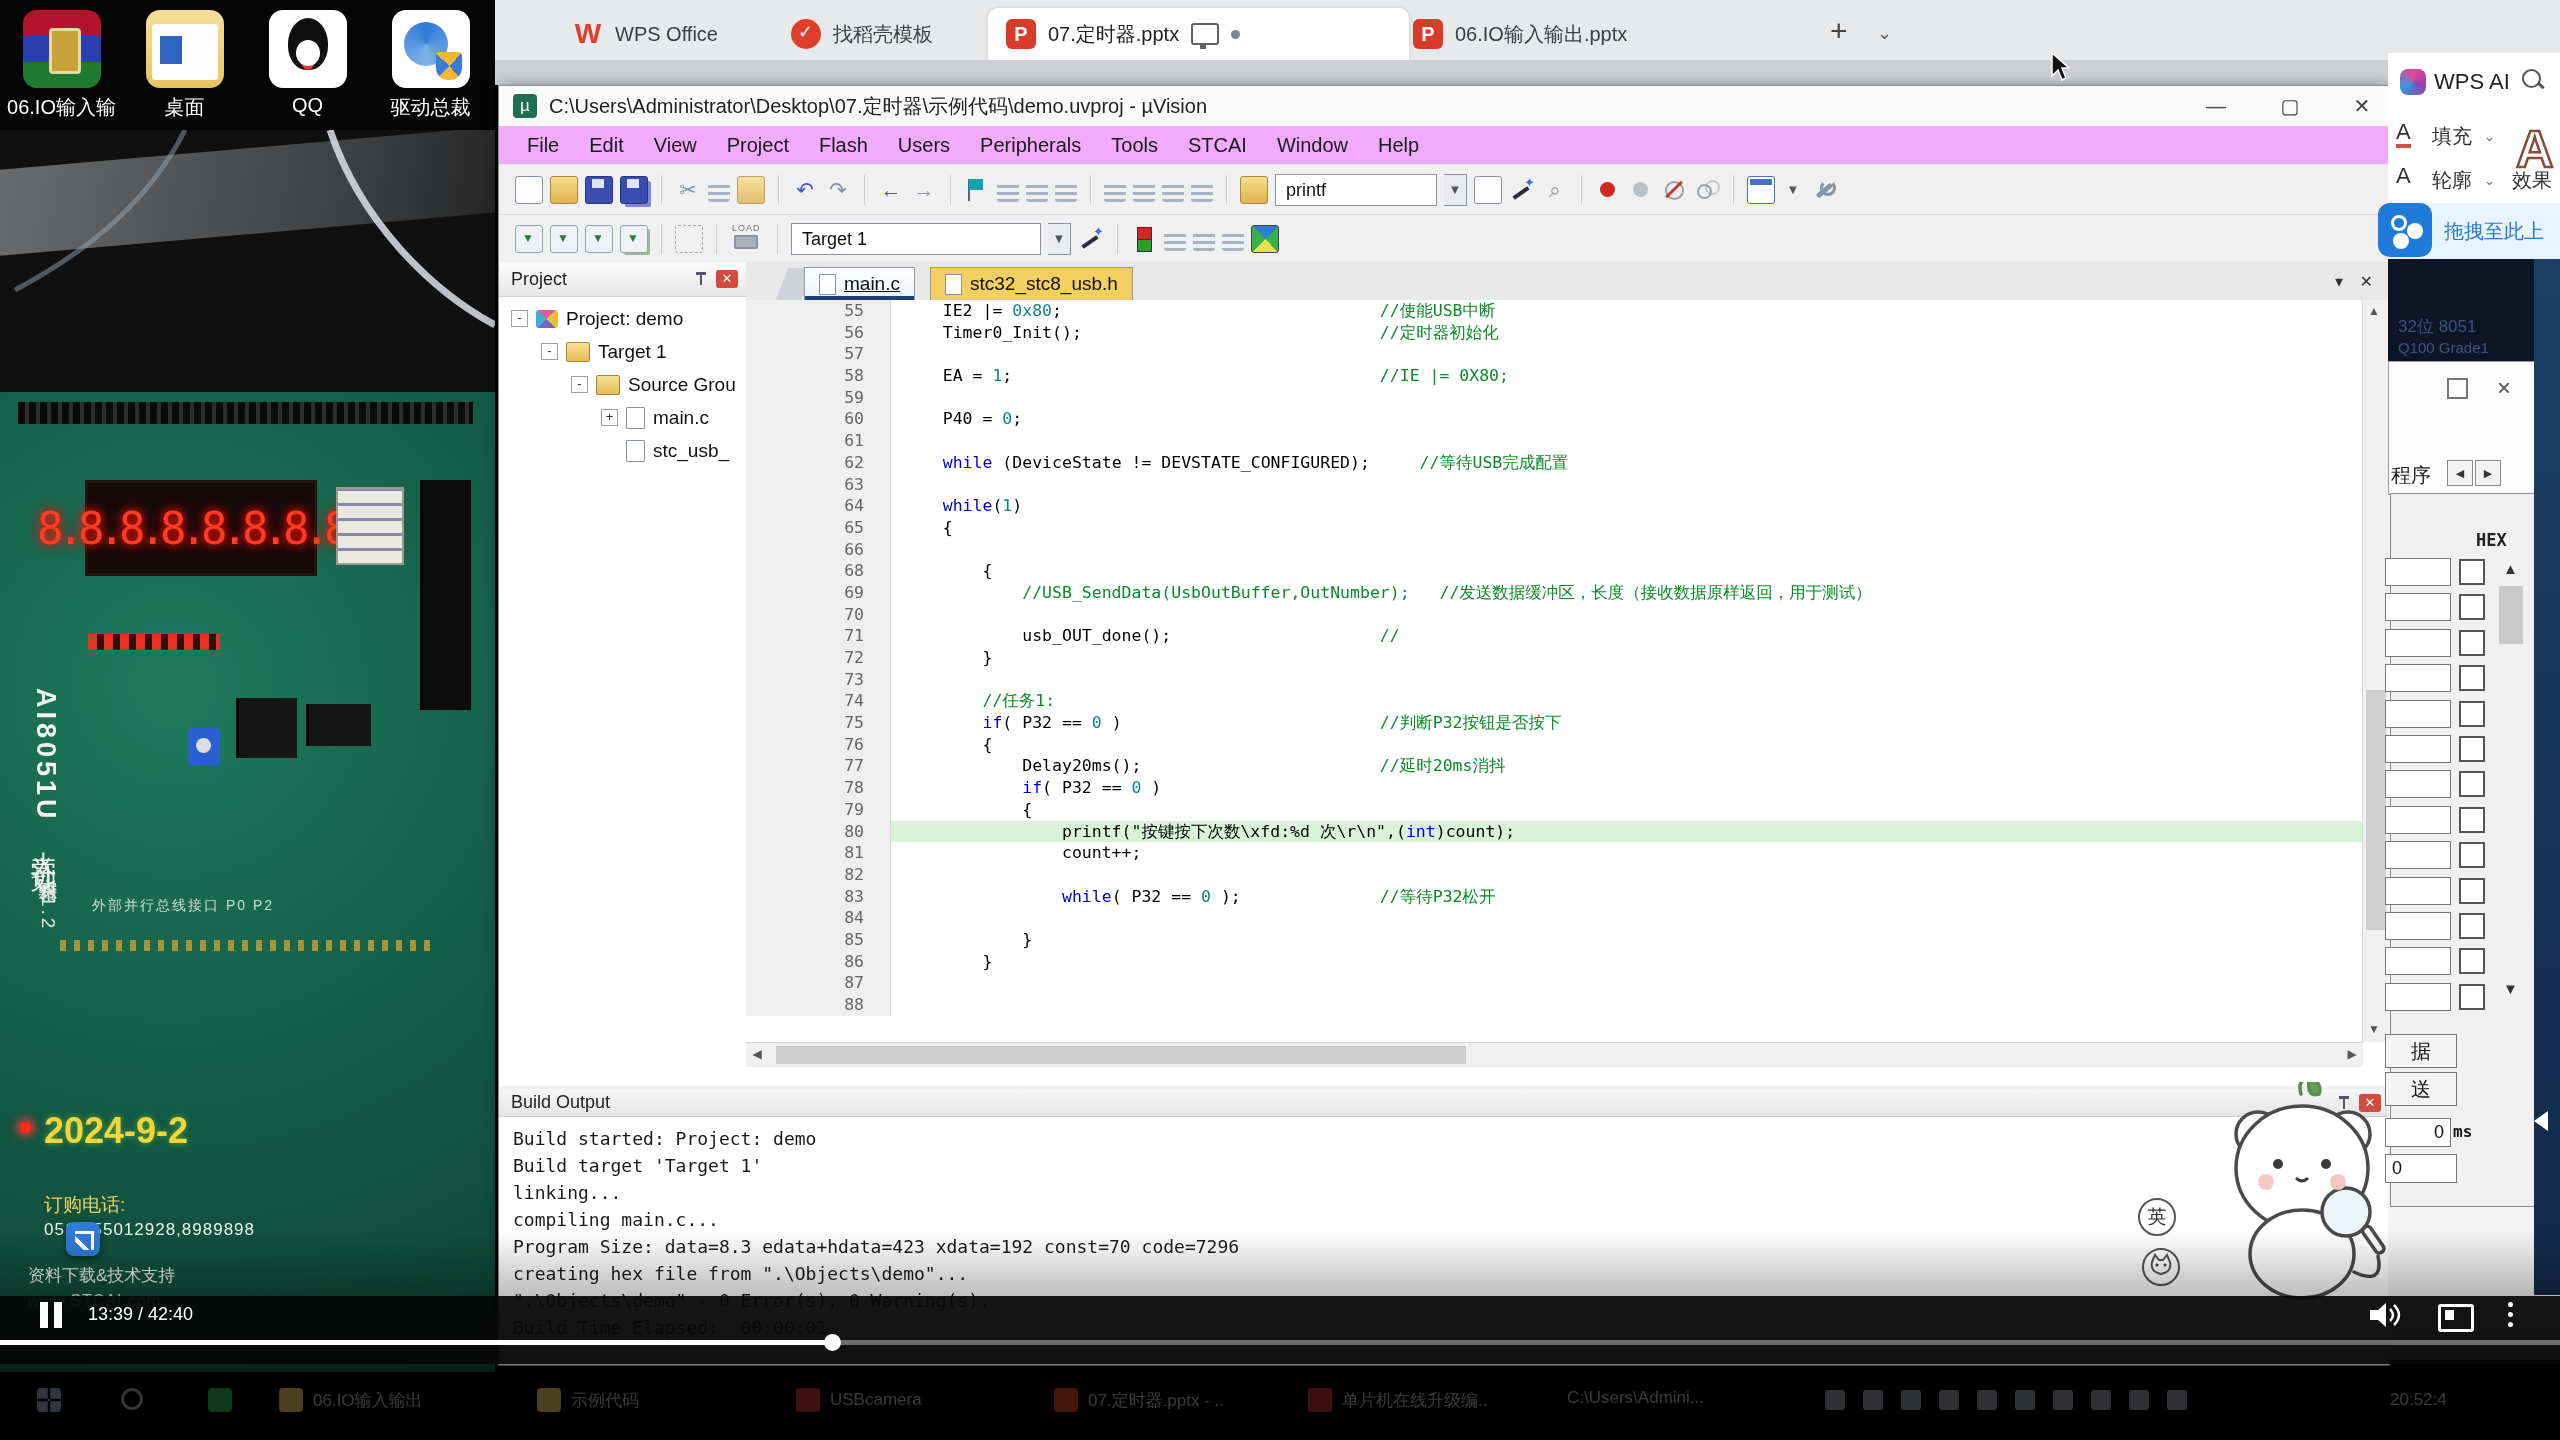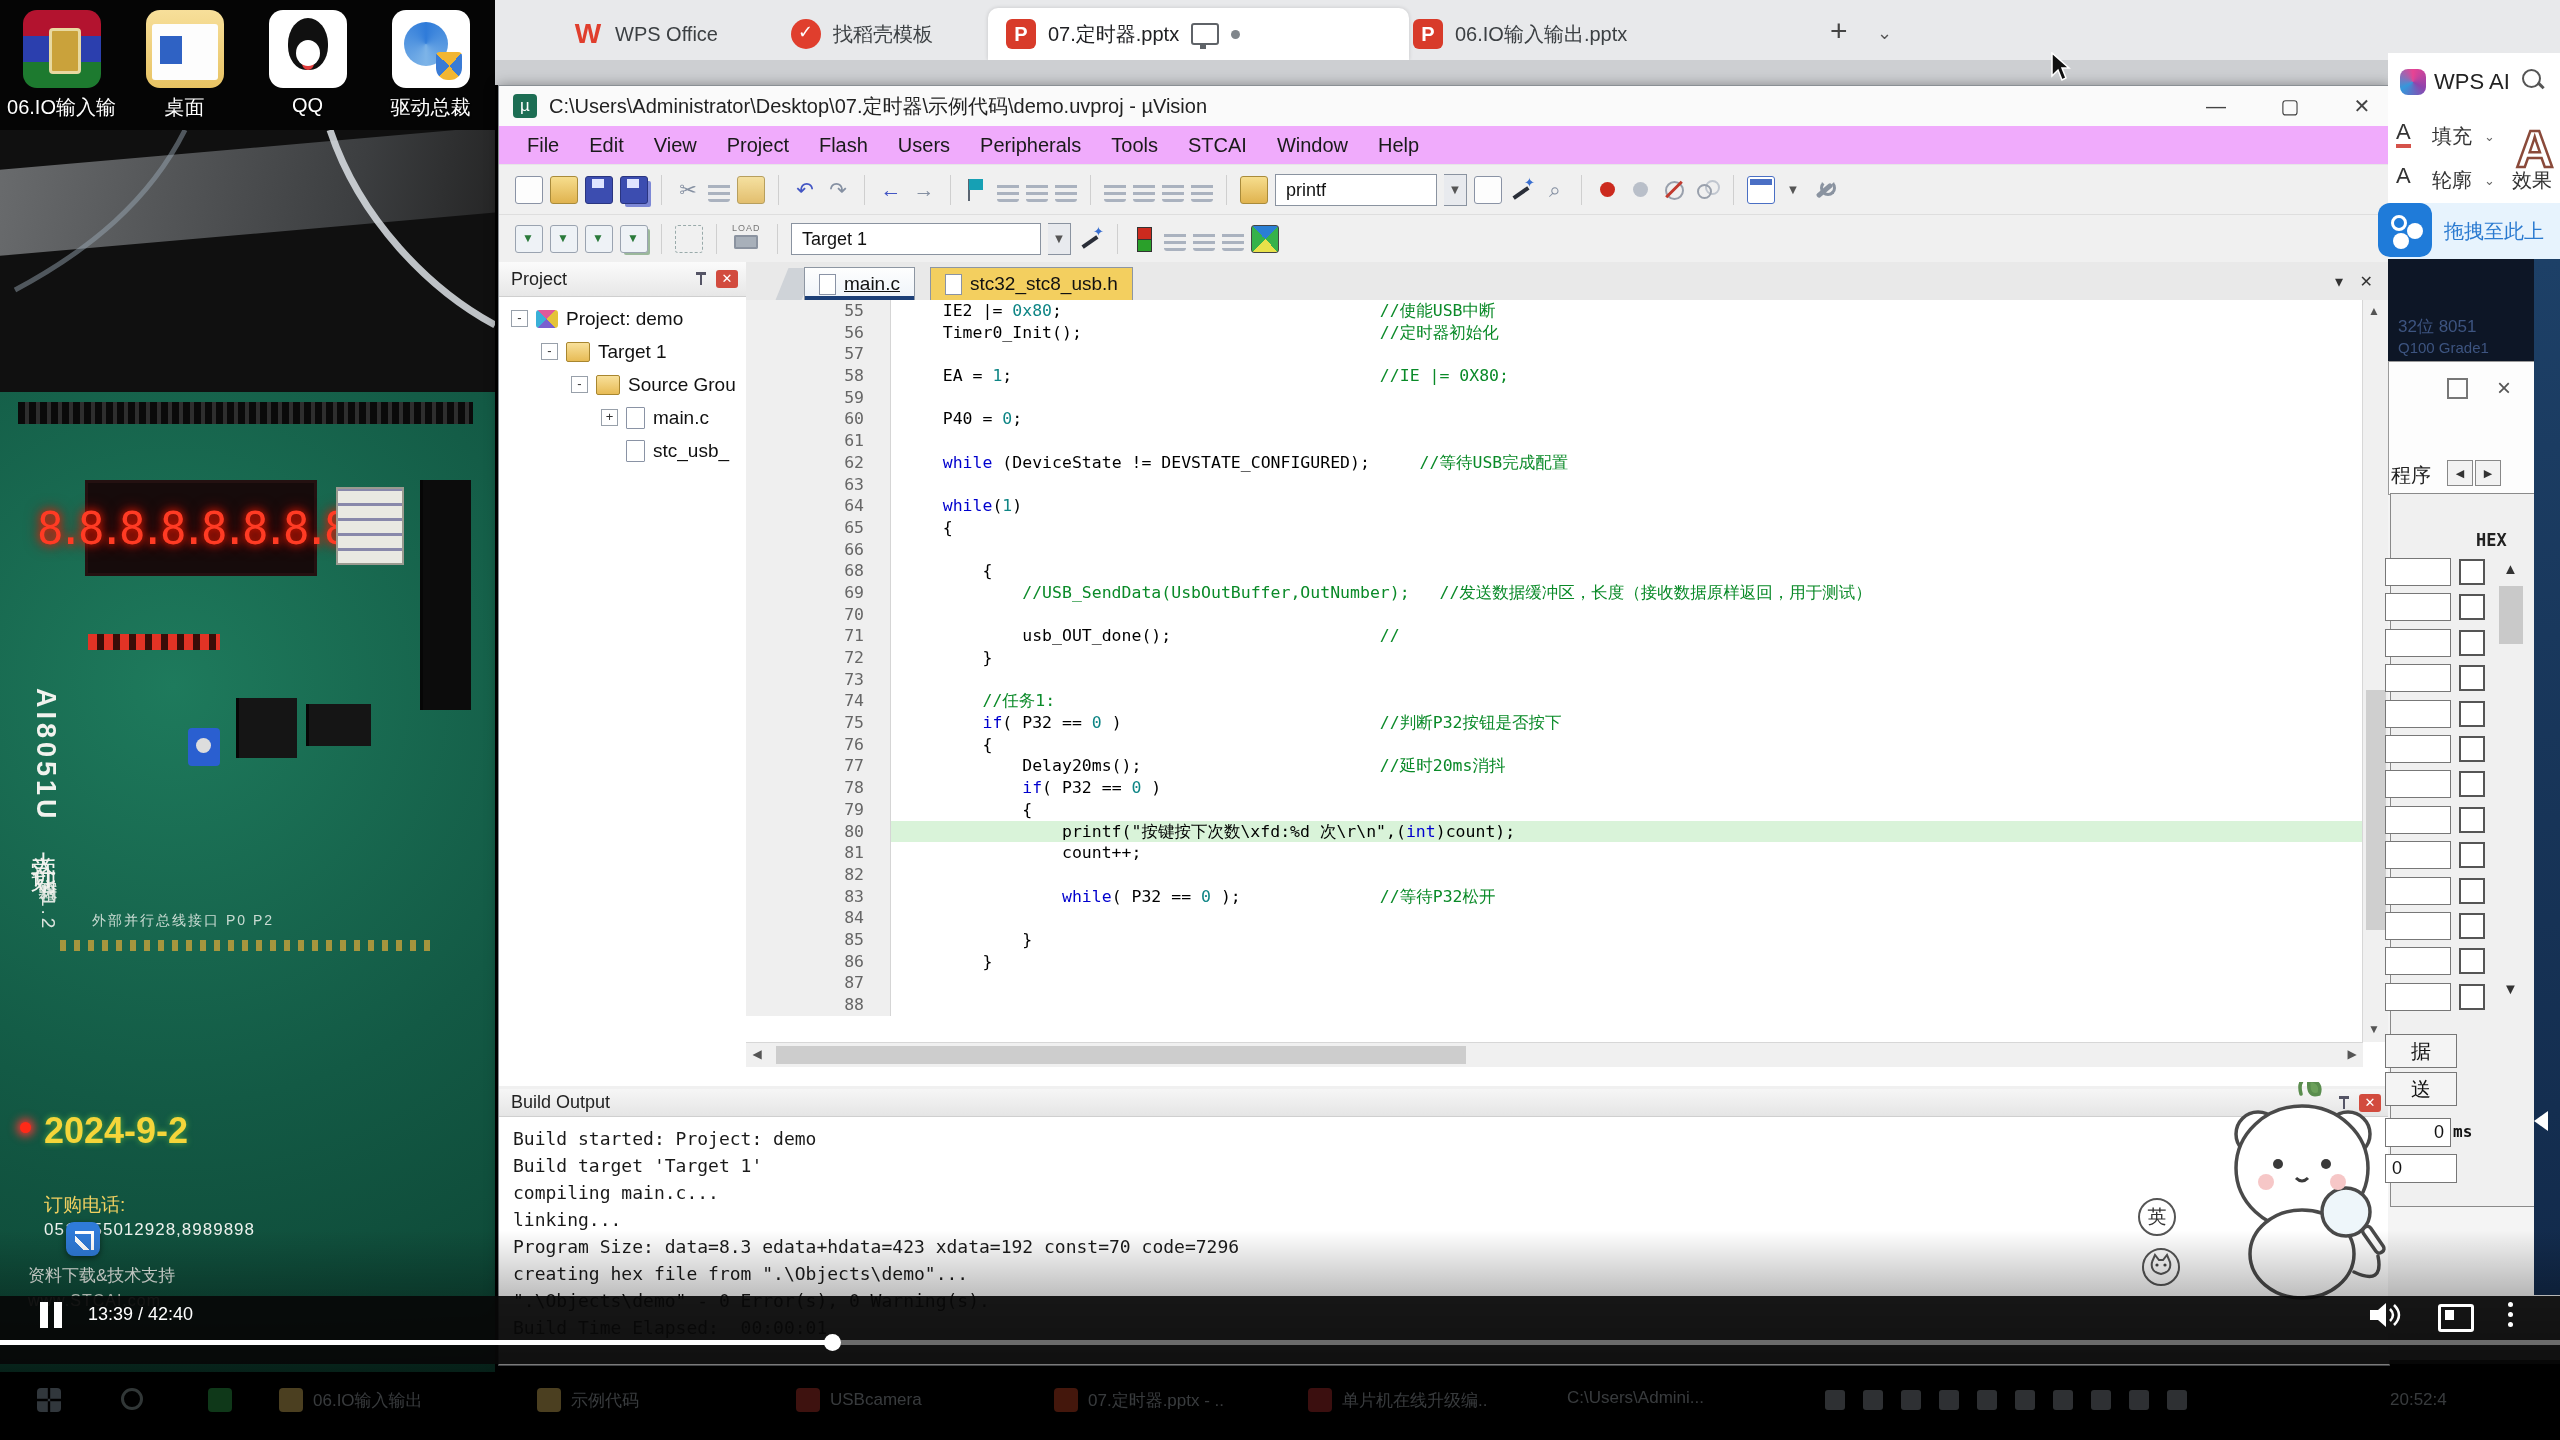--- a/index.html
+++ b/index.html
@@ -43,21 +43,21 @@
   .trimmer:after{content:"";position:absolute;left:8px;top:10px;width:15px;height:15px;border-radius:50%;background:#ddd;}
   .chip{position:absolute;background:#151515;border-left:3px solid #060606;}
   .chip1{left:236px;top:306px;width:58px;height:60px;}
   .chip2{left:306px;top:312px;width:62px;height:42px;}
   .chip3{left:420px;top:88px;width:48px;height:230px;background:#0c0c0c;}
   .v-text{position:absolute;left:28px;top:296px;height:330px;display:flex;gap:8px;
     writing-mode:vertical-rl;text-orientation:mixed;color:#f2f2ee;}
   .v-text .t1{font-size:27px;font-weight:bold;letter-spacing:4px;}
   .v-text .t2{font-size:25px;letter-spacing:6px;}
   .v-text .t3{font-size:19px;letter-spacing:3px;opacity:.9;}
-  .bus-label{position:absolute;left:92px;top:520px;color:#e8efe9;font-size:14px;letter-spacing:2px;opacity:.85;white-space:nowrap;}
+  .bus-label{position:absolute;left:92px;top:505px;color:#e8efe9;font-size:14px;letter-spacing:2px;opacity:.85;white-space:nowrap;}
   .pads{position:absolute;left:60px;top:548px;width:370px;height:11px;
     background:repeating-linear-gradient(90deg,#c9a23a 0 6px,rgba(0,0,0,0) 6px 14px);opacity:.8;}
   .date-text{position:absolute;left:44px;top:718px;color:#f5d53a;font-size:36px;font-weight:bold;text-shadow:0 0 6px #5a4;}
   .phone-label{position:absolute;left:44px;top:800px;color:#f0d060;font-size:19px;}
   .phone-num{position:absolute;left:44px;top:828px;color:#eef2ee;font-size:17px;letter-spacing:1px;}
   .support-text{position:absolute;left:28px;top:872px;color:#e6ece6;font-size:17px;}
   .website{position:absolute;left:28px;top:900px;color:#dfe8df;font-size:16px;letter-spacing:1px;}
   .power-led{position:absolute;left:20px;top:730px;width:11px;height:11px;border-radius:50%;background:#ff2a18;box-shadow:0 0 10px 3px #f33;}
   .blue-float{position:absolute;left:66px;top:830px;width:34px;height:34px;border-radius:8px;background:#2f7bd9;box-shadow:0 2px 6px rgba(0,0,0,.5);}
   .blue-float:after{content:"";position:absolute;left:9px;top:9px;width:16px;height:16px;
@@ -550,21 +550,21 @@
 
     <div class="build">
       <div class="build-cap">
         <span class="t">Build Output</span>
         <svg class="pin-svg" width="14" height="16">
             <rect x="2" y="1" width="10" height="3" fill="#556"></rect>
             <rect x="6" y="4" width="2" height="10" fill="#556"></rect>
           </svg>
         <span class="redx">✕</span>
       </div>
-      <div class="bl-lines" id="buildLines"><div>Build started: Project: demo</div><div>Build target 'Target 1'</div><div>compiling main.c...</div><div>linking...</div><div>Program Size: data=8.3 edata+hdata=423 xdata=192 const=70 code=7296</div><div>creating hex file from ".\Objects\demo"...</div><div>".\Objects\demo" - 0 Error(s), 0 Warning(s).</div><div>Build Time Elapsed:  00:00:01</div></div>
+      <div class="bl-lines" id="buildLines"><div>Build started: Project: demo</div><div>Build target 'Target 1'</div><div>linking...</div><div>compiling main.c...</div><div>Program Size: data=8.3 edata+hdata=423 xdata=192 const=70 code=7296</div><div>creating hex file from ".\Objects\demo"...</div><div>".\Objects\demo" - 0 Error(s), 0 Warning(s).</div><div>Build Time Elapsed:  00:00:01</div></div>
     </div>
   </div>
 
   <div class="rcol">
     <div class="ribbon">
       <div class="wpsai-logo"></div>
       <div class="wpsai-t">WPS AI</div>
       <div class="srch"></div>
       <div class="rb-a" style="left:8px;top:66px"><u>A</u></div>
       <div class="rb-lbl" style="left:44px;top:70px">填充</div>

